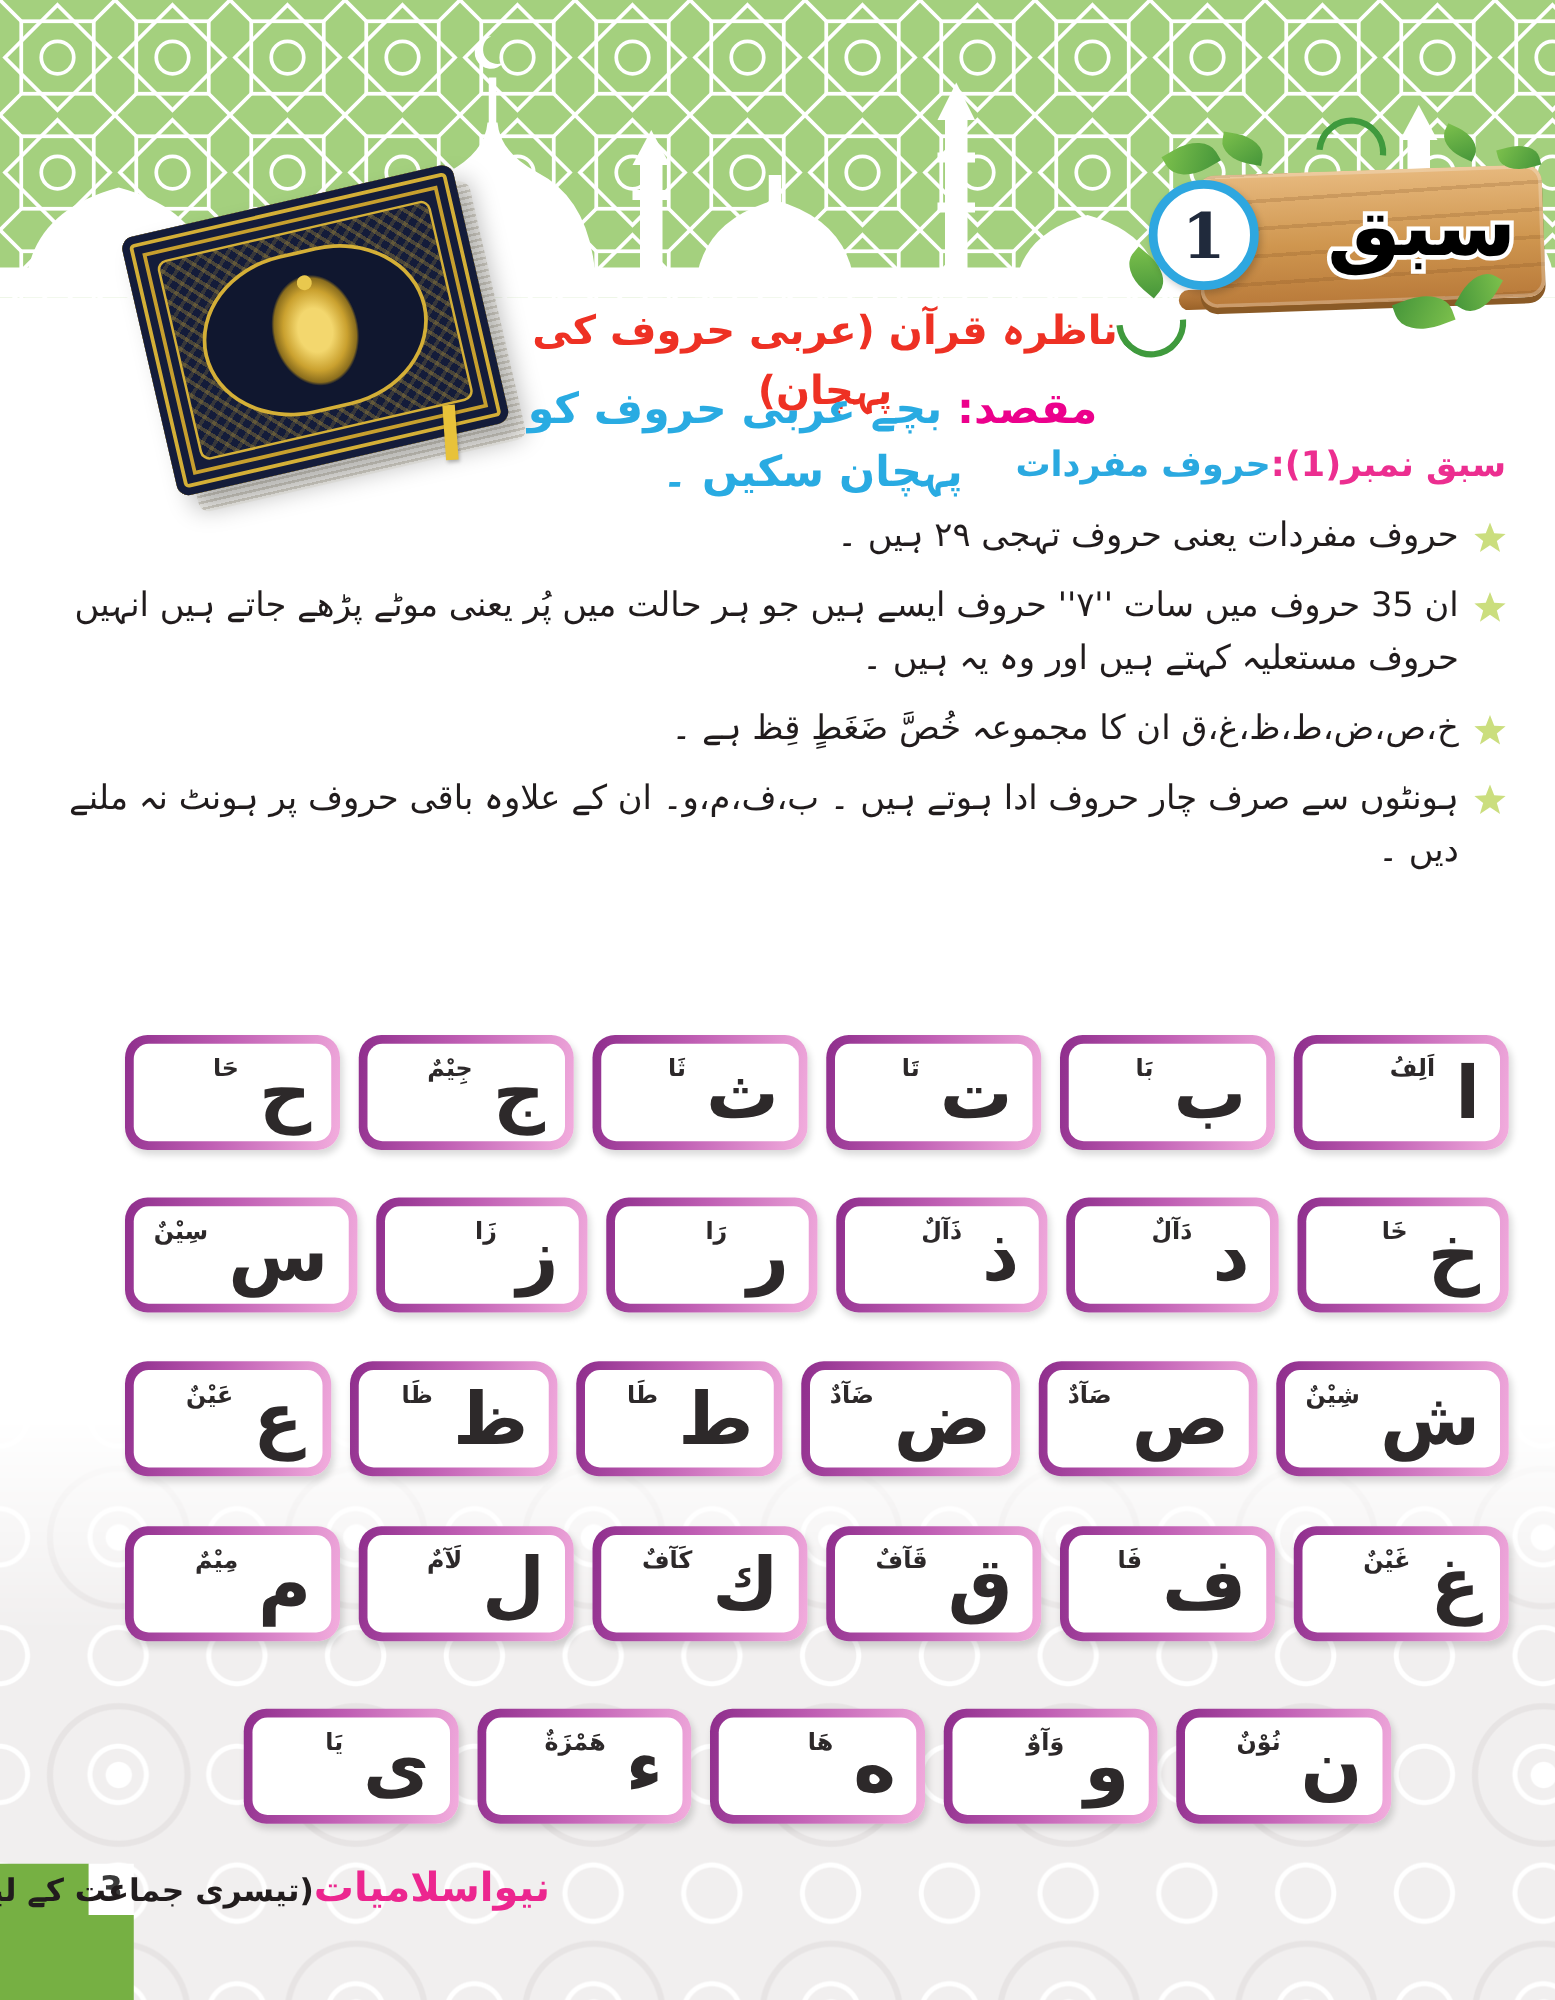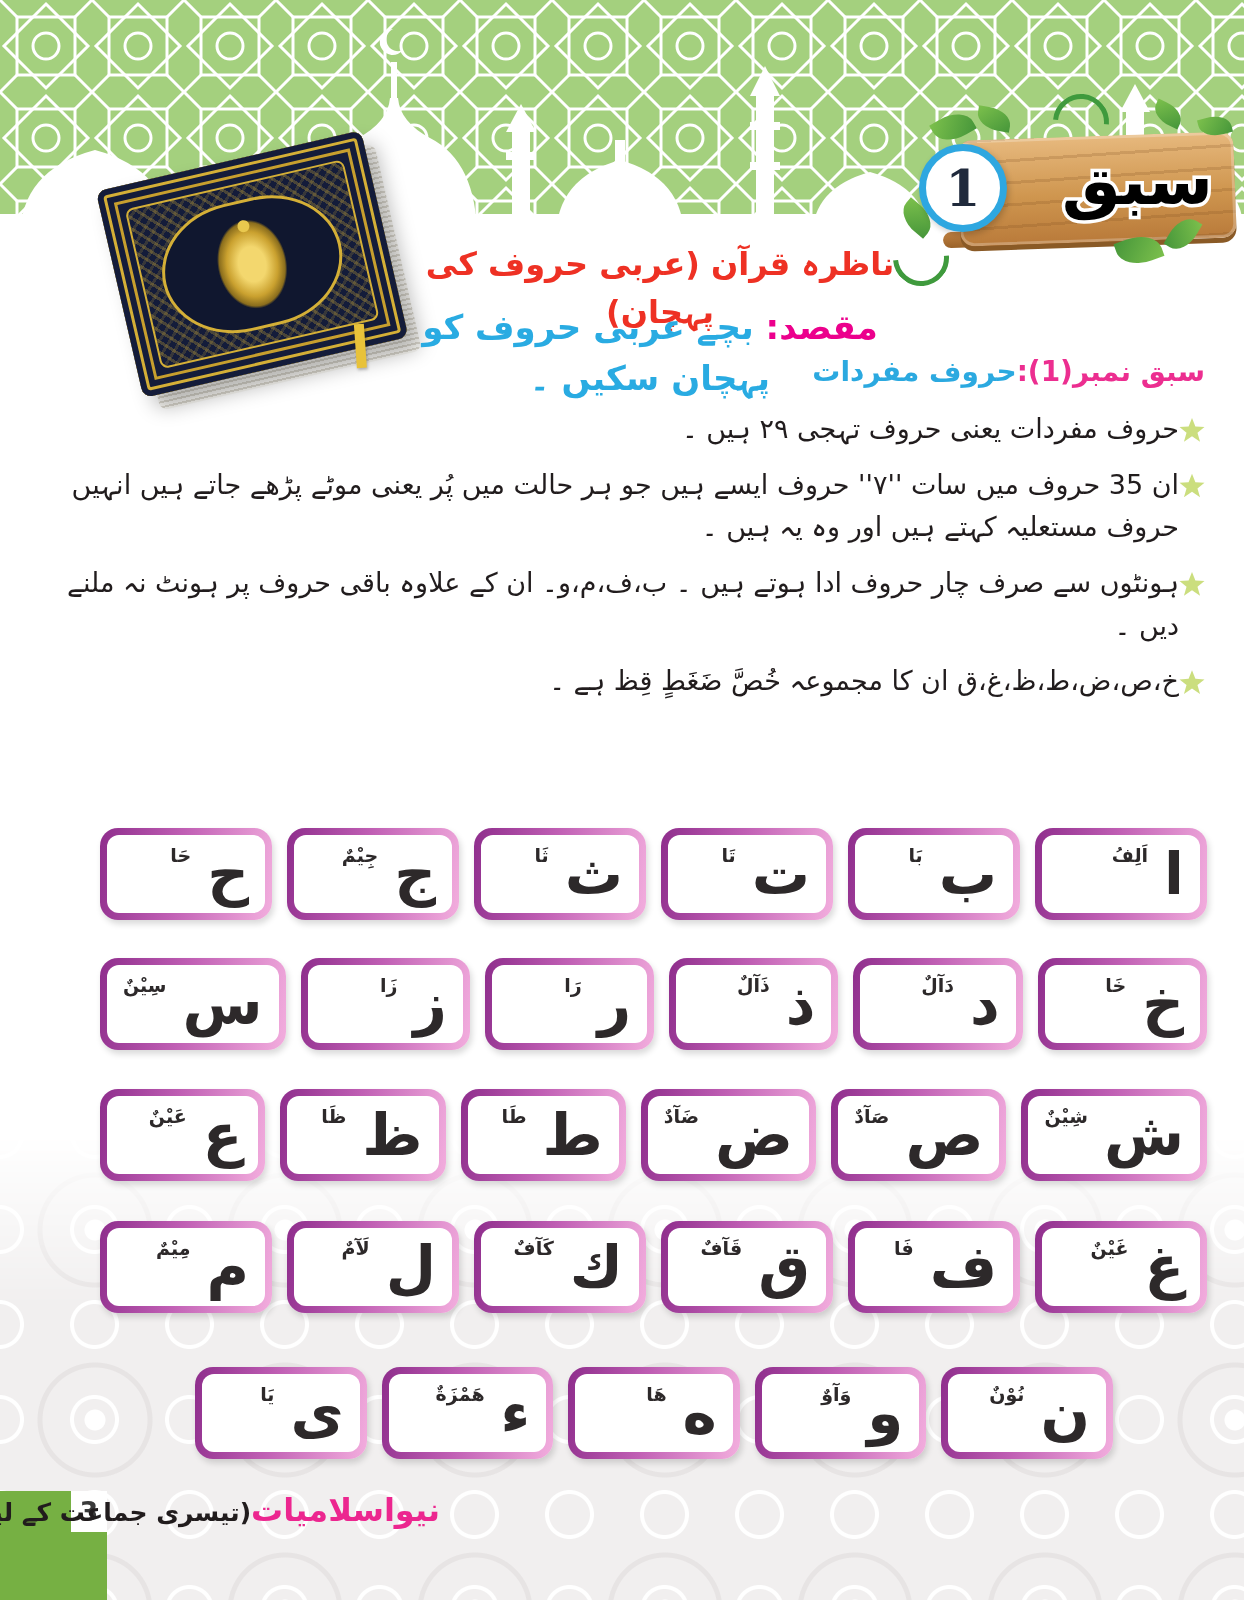--- a/index.html
+++ b/index.html
@@ -83,21 +83,21 @@
   .objective{position:absolute;left:390px;top:302px;width:520px;text-align:center;direction:rtl;
     font-size:34px;font-weight:bold;line-height:1.5;}
   .objective .obj-label{color:#ec008c;}
   .objective .obj-text{color:#29abe2;}
   .section-heading{position:absolute;right:39px;top:352px;direction:rtl;text-align:right;
     font-size:28px;font-weight:bold;line-height:1.4;}
   .section-heading .lesson-part{color:#ec2e90;}
   .section-heading .topic-part{color:#2ba9e0;}
   
   .bullets{position:absolute;left:40px;right:39px;top:408px;direction:rtl;}
-  .bullet{display:flex;margin-bottom:13px;align-items:flex-start;}
+  .bullet{display:flex;gap:12px;margin-bottom:13px;align-items:flex-start;}
   .star{flex:0 0 26px;width:26px;height:26px;margin-top:10px;background:#cbde7e;
     clip-path:polygon(50% 0%,63% 33%,98% 35%,71% 57%,81% 91%,50% 70%,19% 91%,29% 57%,2% 35%,37% 33%);
     filter:drop-shadow(0 0 1px #94ad3c);}
   .bullet-text{flex:1;font-size:27px;line-height:1.58;color:#211c1d;text-align:right;}
   
   .letter-grid{position:absolute;left:0;top:828px;width:1244px;height:650px;}
   .letter-row{position:absolute;left:100px;right:37px;height:92px;display:flex;gap:15px;direction:rtl;}
   .letter-row.r1{top:0;}
   .letter-row.r2{top:130px;}
   .letter-row.r3{top:261px;}
@@ -216,25 +216,25 @@
       <div class="bullet">
         <span class="star"></span>
         <div class="bullet-text">حروف مفردات یعنی حروف تہجی ۲۹ ہیں ۔</div>
       </div>
       <div class="bullet">
         <span class="star"></span>
         <div class="bullet-text">ان 35 حروف میں سات ''۷'' حروف ایسے ہیں جو ہر حالت میں پُر یعنی موٹے پڑھے جاتے ہیں انہیں حروف مستعلیہ کہتے ہیں اور وہ یہ ہیں ۔</div>
       </div>
       <div class="bullet">
         <span class="star"></span>
-        <div class="bullet-text">ہونٹوں سے صرف چار حروف ادا ہوتے ہیں ۔ ب،ف،م،و۔ ان کے علاوہ باقی حروف پر ہونٹ نہ ملنے دیں ۔</div>
+        <div class="bullet-text">خ،ص،ض،ط،ظ،غ،ق ان کا مجموعہ خُصَّ ضَغَطٍ قِظ ہے ۔</div>
       </div>
       <div class="bullet">
         <span class="star"></span>
-        <div class="bullet-text">خ،ص،ض،ط،ظ،غ،ق ان کا مجموعہ خُصَّ ضَغَطٍ قِظ ہے ۔</div>
+        <div class="bullet-text">ہونٹوں سے صرف چار حروف ادا ہوتے ہیں ۔ ب،ف،م،و۔ ان کے علاوہ باقی حروف پر ہونٹ نہ ملنے دیں ۔</div>
       </div>
     </div>
 
   <div class="letter-grid" id="letter-grid">
       <div class="letter-row r1">
         <div class="lbox">
           <div class="lbox-inner">
             <span class="lglyph">ا</span>
             <span class="lname">اَلِفُ</span>
           </div>

